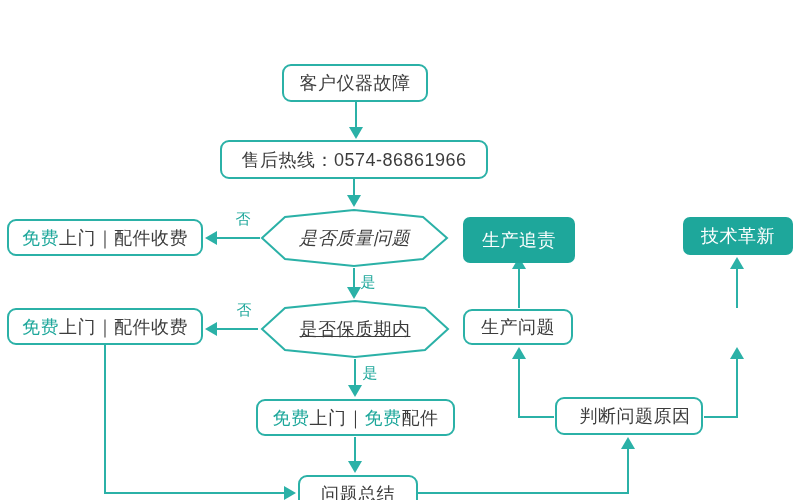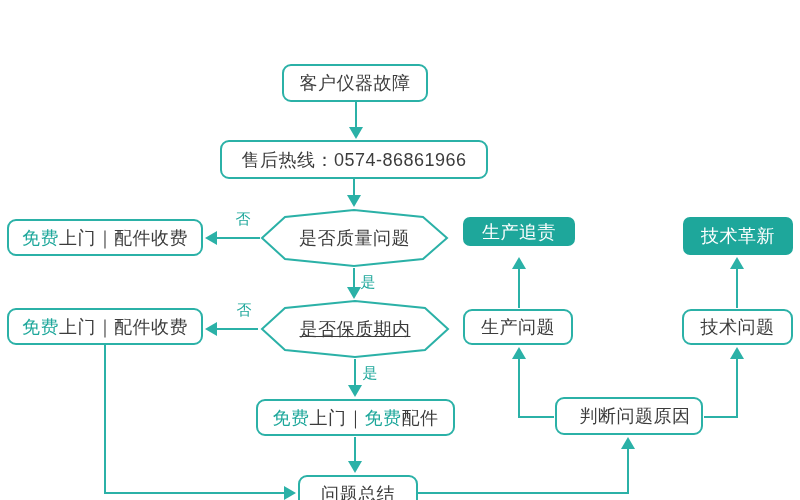--- a/index.html
+++ b/index.html
@@ -95,21 +95,21 @@
   </svg>
 
   <div class="node" style="left:282px; top:22px; width:146px; height:38px;">
     <span>客户仪器故障</span>
   </div>
 
   <div class="node" style="left:220px; top:98px; width:268px; height:39px;text-align:center;">
     <span>售后热线：0574-86861966</span>
   </div>
 
-  <div class="decision-label" style="left:262px; top:168px; width:185px; height:56px;">
+  <div class="decision-label" style="left:262px; top:168px; width:185px; height:56px;font-style:italic;">
     <span>是否质量问题</span>
   </div>
 
   <div class="decision-label" style="left:262px; top:259px; width:186px; height:56px;text-decoration:underline;">
     <span>是否保质期内</span>
   </div>
 
   <div class="node" style="left:7px; top:177px; width:196px; height:37px;">
     <span class="accent">免费</span>
       <span>上门｜配件收费</span>
@@ -124,35 +124,32 @@
     <span class="accent">免费</span>
       <span>上门｜</span>
       <span class="accent">免费</span>
       <span>配件</span>
   </div>
 
   <div class="node" style="left:298px; top:433px; width:120px; height:37px;">
     <span>问题总结</span>
   </div>
 
-  <div class="node filled" style="left:463px; top:175px; width:112px; height:29px;">
+  <div class="node filled" style="left:463px; top:175px; width:112px; height:46px;">
     <span>生产追责</span>
   </div>
 
   <div class="node" style="left:463px; top:267px; width:110px; height:36px;">
     <span>生产问题</span>
   </div>
 
   <div class="node filled" style="left:683px; top:175px; width:110px; height:38px;">
     <span>技术革新</span>
   </div>
 
-  <div class="node" style="left:682px; top:267px; width:111px; height:36px;">
-    <span>技术问题</span>
-  </div>
 
   <div class="node" style="left:555px; top:355px; width:148px; height:38px;padding-left:12px;">
     <span>判断问题原因</span>
   </div>
 
   <div class="edge-label" style="left:228px; top:168px;">否</div>
 
   <div class="edge-label" style="left:353px; top:231px;">是</div>
 
   <div class="edge-label" style="left:229px; top:259px;">否</div>

